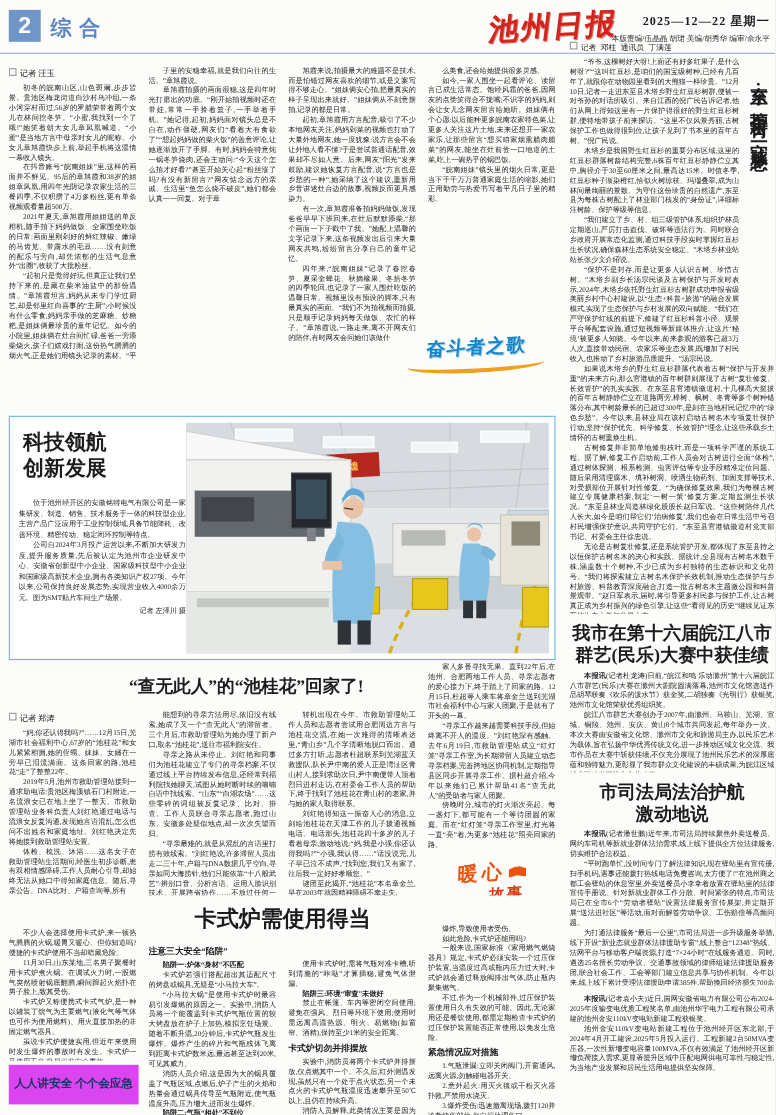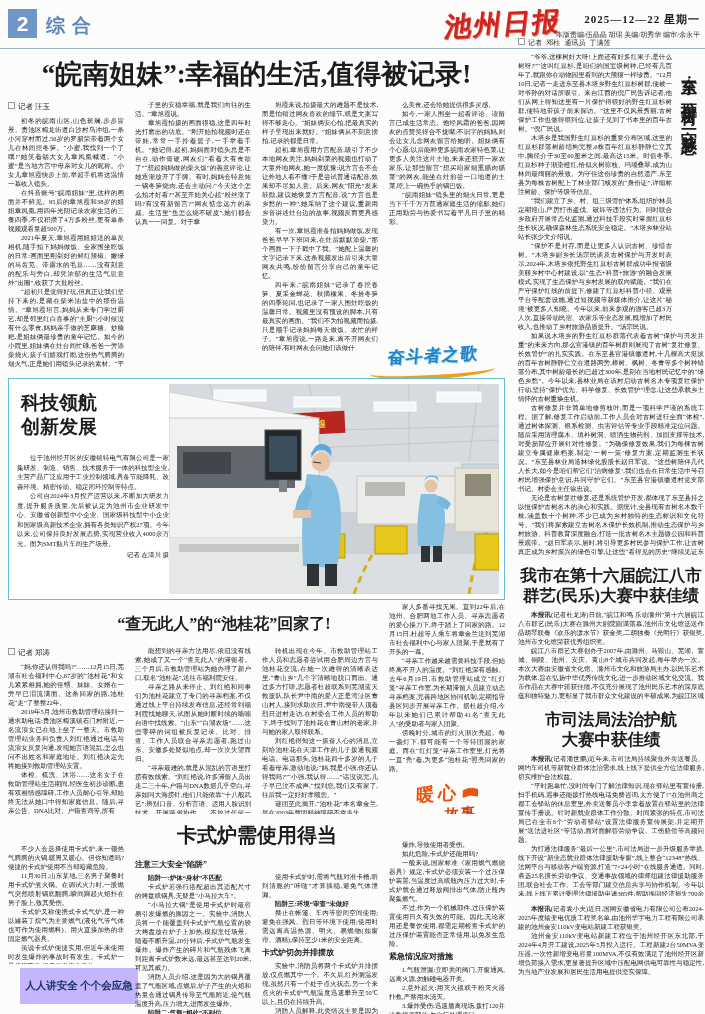--- a/index.html
+++ b/index.html
@@ -45,21 +45,21 @@
   .stamp-nuanxin .l1{color:#e8540f;font-weight:bold;font-size:18px;letter-spacing:4px;}
   .stamp-nuanxin .l2{color:#d93a0a;font-weight:bold;font-size:14px;letter-spacing:2px;margin-left:28px;}
   .book{display:inline-block;width:16px;height:10px;background:#e8540f;margin-left:2px;
         clip-path:polygon(0 25%,45% 0,50% 12%,55% 0,100% 25%,100% 100%,50% 82%,0 100%);}
   
   .a3{position:absolute;left:8px;top:816px;width:497px;height:198px;}
   .a3 .title{position:absolute;left:118px;top:6px;width:262px;text-align:center;
        font-size:20px;font-weight:bold;}
   .subhead{font-size:8px;font-weight:bold;text-align:left;margin:3px 0;}
   .thead{font-size:6.5px;font-weight:bold;line-height:9px;text-indent:13px;}
-  .slogan{position:absolute;left:12px;top:152px;width:118px;height:36px;background:#c4b5fd;
+  .slogan{position:absolute;left:0;top:152px;width:118px;height:36px;background:#d946ef;
        color:#17315e;font-weight:bold;font-size:10.5px;text-align:center;line-height:36px;}
   
   .sb{position:absolute;left:518px;top:36px;width:186px;height:978px;}
   .sb .byline{font-size:7px;font-family:Liberation Mono, monospace;}
   .dz-body{position:relative;width:186px;height:506px;overflow:hidden;}
   .dz-float{float:right;width:32px;height:262px;}
   .vtitle{position:absolute;right:0;top:30px;height:250px;writing-mode:vertical-rl;
        text-orientation:upright;font-weight:bold;font-size:16px;letter-spacing:2px;line-height:30px;}
   .sb-title{font-size:16.5px;font-weight:bold;text-align:center;line-height:20px;}
   .sb-body{overflow:hidden;}
@@ -71,21 +71,20 @@
 <div class="page">
 
   <div class="pagenum">2</div>
   <div class="secname">综合</div>
   <div class="masthead">池州日报</div>
   <div class="pgdate">2025—12—22 星期一</div>
   <div class="staff">本版责编/伍晶晶 胡珺 美编/胡秀华 编审/余永平</div>
   <div class="hdr-rule"></div>
 
   <div class="a1">
-    <div class="headline">“皖南姐妹”:幸福的生活,值得被记录!</div>
     <div class="a1cols">
       <div class="col" style="left:0;top:0;width:116px;height:268px;">
         <div class="byline"><span class="sq"></span><span>记者 汪玉</span></div>
         <div>
             <p class="para">初冬的皖南山区,山色斑斓,步步皆景。贵池区梅龙街道白沙村乌冲组,一条小河穿村而过,56岁的罗腊荣带着两个女儿在林间挖冬笋。“小蜜,我找到一个了哦!”她笑着朝大女儿章凤凰喊道。“小蜜”是当地方言中母亲对女儿的昵称。小女儿章旭霞快步上前,举起手机将这温情一幕收入镜头。</p>
             <p class="para">在抖音账号“皖南姐妹”里,这样的画面并不鲜见。95后的章旭霞和38岁的姐姐章凤凰,用四年光阴记录农家生活的三餐四季,不仅积攒了4万多粉丝,更有单条视频观看量超500万。</p>
             <p class="para">2021年夏天,章旭霞用姐姐送的单反相机,随手拍下妈妈做饭、全家围坐吃饭的日常:画面里刚剁好的鲜红辣椒、嫩绿的马齿苋、带露水的毛豆……没有刻意的配乐与旁白,却凭浓郁的生活气息意外“出圈”,收获了大批粉丝。</p>
             <p class="para">“起初只是觉得好玩,但真正让我们坚持下来的,是藏在柴米油盐中的那份温情。”章旭霞坦言,妈妈从未专门学过厨艺,却是邻里红白喜事的“主厨”;小时候没有什么零食,妈妈亲手做的芝麻糖、炒糖粑,是姐妹俩最珍贵的童年记忆。如今的小院里,姐妹俩在灶台间忙碌,爸爸一旁添柴烧火,孩子们嬉戏打闹,这份热气腾腾的烟火气,正是她们用镜头记录的素材。“平凡日</p>
           </div>
       </div>
@@ -306,21 +305,21 @@
       </div>
       <div class="sb-body" style="height:92px;margin-top:4px;">
         <p class="para"><span class="lead">本报讯</span><span>(记者杜龙涛)日前,“皖江和鸣 乐动滁州”第十六届皖江八市群艺(民乐)大赛在滁州大剧院圆满落幕,池州市文化馆选送作品胡琴联奏《欢乐的泼水节》获金奖,二胡独奏《光明行》获银奖,池州市文化馆荣获优秀组织奖。</span></p>
         <p class="para">皖江八市群艺大赛创办于2007年,由滁州、马鞍山、芜湖、宣城、铜陵、池州、安庆、黄山8个城市共同发起,每年举办一次。本次大赛由安徽省文化馆、滁州市文化和旅游局主办,以民乐艺术为载体,旨在弘扬中华优秀传统文化,进一步推动区域文化交流。我市作品在大赛中斩获佳绩,不仅充分展现了池州民乐艺术的深厚底蕴和独特魅力,更彰显了我市群众文化建设的丰硕成果,为皖江区域城乡联动发展注入文化动能。</p>
       </div>
     </div>
 
     <div style="margin-top:8px;">
       <div class="sb-title">
         <div>市司法局法治护航</div>
-        <div>大赛中获佳绩</div>
+        <div>激动地说</div>
       </div>
       <div class="sb-body" style="height:142px;margin-top:4px;">
         <p class="para"><span class="lead">本报讯</span><span>(记者潘世鹏)近年来,市司法局持续聚焦外卖送餐员、网约车司机等新就业群体法治需求,线上线下提供全方位法律服务,切实维护合法权益。</span></p>
         <p class="para">“平时跑单忙,没时间专门了解法律知识,现在驿站里有宣传册,扫手机码,遇事还能拨打热线电话免费咨询,太方便了!”在池州商之都工会驿站的休息室里,外卖送餐员小李拿着放置在驿站里的法律宣传手册说。针对新就业群体工作分散、时间紧张的特点,市司法局已在全市6个“劳动者驿站”设置法律服务宣传展架,并定期开展“送法进社区”等活动,面对面解答劳动争议、工伤赔偿等高频问题。</p>
         <p class="para">为打通法律服务“最后一公里”,市司法局进一步升级服务举措,线下开设“新业态就业群体法律援助专窗”,线上整合“12348”热线、法网平台与移动客户端资源,打造“7×24小时”在线服务通道。同时,遴选25名擅长劳动争议、交通事故领域的律师组建法律援助服务团,联合社会工作、工会等部门建立信息共享与协作机制。今年以来,线上线下累计受理法律援助申请385件,帮助挽回经济损失700余万元。</p>
       </div>
     </div>
 
     <div style="margin-top:8px;">
       <div class="sb-body" style="height:80px;margin-top:4px;">

